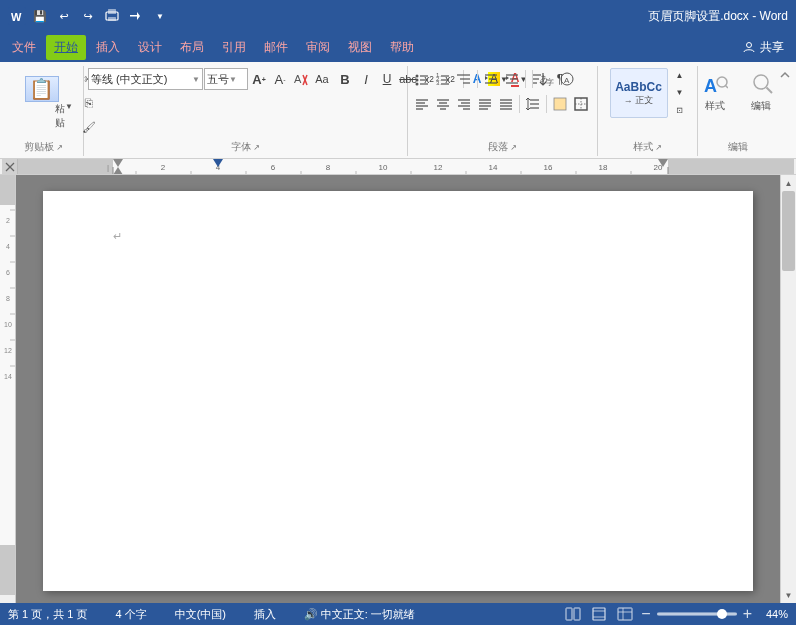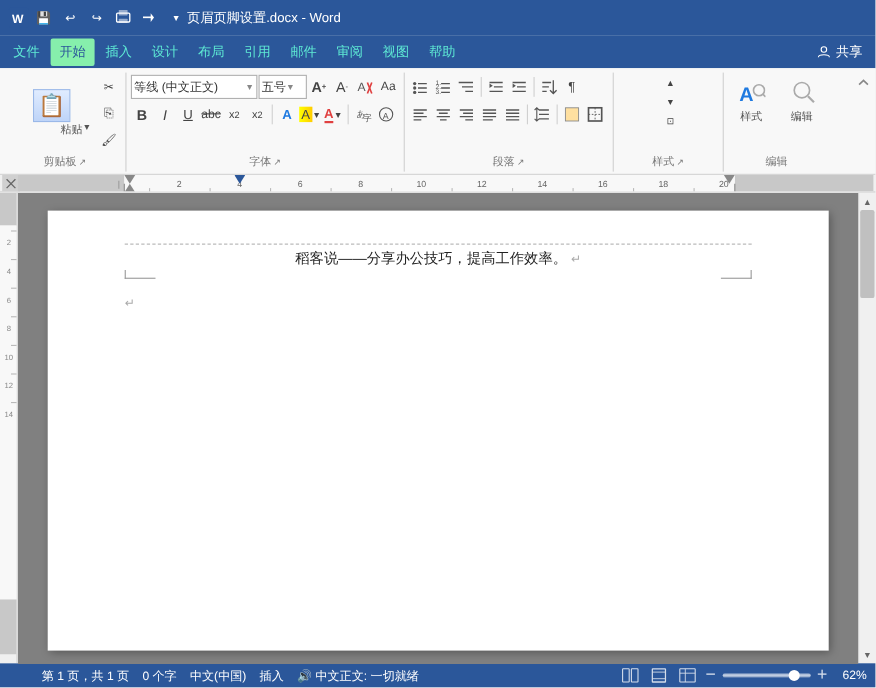--- a/index.html
+++ b/index.html
@@ -9,44 +9,44 @@
     #title-bar {
       height: 32px;
       background: #2b579a;
       display: flex;
       align-items: center;
       justify-content: space-between;
       padding: 0 8px;
       color: white;
     }
     #title-bar .left-controls { display: flex; align-items: center; gap: 4px; }
-    #title-bar .title-text { flex: 1; text-align: left; font-size: 12px; color: white; }
+    #title-bar .title-text { flex: 1; text-align: right; font-size: 12px; color: white; }
     #title-bar .right-controls { display: flex; align-items: center; gap: 4px; }
 
     .title-icon { width: 18px; height: 18px; display: inline-flex; align-items: center; justify-content: center; font-size: 14px; cursor: pointer; }
     .title-btn { width: 20px; height: 20px; display: inline-flex; align-items: center; justify-content: center; cursor: pointer; font-size: 11px; border-radius: 2px; }
     .login-btn { background: #1f4e8f; border: 1px solid rgba(255,255,255,0.4); color: white; padding: 2px 8px; font-size: 11px; cursor: pointer; border-radius: 2px; }
 
     
     #menu-bar {
       height: 30px;
       background: #2b579a;
       display: flex;
       align-items: center;
       padding: 0 4px;
       gap: 2px;
     }
     .menu-item {
-      color: #5eead4;
+      color: #fca5a5;
       padding: 4px 8px;
       font-size: 12px;
       cursor: pointer;
       border-radius: 2px;
     }
-    .menu-item.active { background: #86efac; color: #2b579a; }
+    .menu-item.active { background: #84cc16; color: #2b579a; text-decoration: underline; }
 
     
     #ribbon {
       background: #f8f8f8;
       border-bottom: 1px solid #d0d0d0;
       padding: 2px 0 0 0;
     }
     .label-arrow { font-size: 8px; cursor: pointer; }
 
     
@@ -73,21 +73,21 @@
     #status-bar {
       height: 22px;
       background: #2b579a;
       display: flex;
       align-items: center;
       justify-content: space-between;
       padding: 0 8px;
       color: white;
       font-size: 11px;
     }
-    .status-left { display: flex; gap: 12px; margin-left: 30px; }
+    .status-left { display: flex; gap: 28px; }
     .status-right { display: flex; align-items: center; gap: 6px; }
     .zoom-slider {
       width: 80px;
       height: 4px;
       background: rgba(255,255,255,0.4);
       border-radius: 2px;
       position: relative;
       display: inline-flex;
       align-items: center;
     }
@@ -300,21 +300,21 @@
             <div class="tb-btn" title="格式刷" style="width:22px;height:22px;">🖌</div>
           </div>
         </div>
         <div class="r-group-label">
           <span>剪贴板</span>
           <span class="label-arrow">↗</span>
         </div>
       </div>
 
       <div class="r-group" style="min-width:200px;">
-        <div class="r-group-content" style="flex-direction:column;align-items:flex-start;gap:3px;">
+        <div class="r-group-content" style="flex-direction:row;align-items:flex-start;gap:3px;">
           <div class="toolbar-row">
             <div class="combo-box" style="width:115px;font-size:11px;">
               <span style="flex:1;overflow:hidden;text-overflow:ellipsis;white-space:nowrap;">等线 (中文正文)</span>
               <span class="dropdown-arrow">▼</span>
             </div>
             <div class="combo-box" style="width:44px;">
               <span>五号</span>
               <span class="dropdown-arrow">▼</span>
             </div>
             <div class="tb-btn" title="增大字号" style="font-size:13px;font-weight:bold;">A<sup style="font-size:7px;">+</sup></div>
@@ -492,20 +492,24 @@
         </div>
         <div class="r-group-label">
           <span>段落</span>
           <span class="label-arrow">↗</span>
         </div>
       </div>
 
       <div class="r-group" style="min-width:100px;">
         <div class="r-group-content" style="flex-direction:column;gap:2px;">
           <div style="display:flex;align-items:center;gap:2px;">
+            <div style="width:58px;height:50px;border:1px solid #c0d0e8;background:#e8f0ff;display:flex;flex-direction:column;align-items:center;justify-content:center;cursor:pointer;border-radius:2px;">
+              <div style="font-size:12px;font-weight:bold;color:#2b579a;">AaBbCc</div>
+              <div style="font-size:9px;color:#555;">→ 正文</div>
+            </div>
             <div style="width:16px;height:50px;display:flex;flex-direction:column;justify-content:center;gap:2px;">
               <div class="tb-btn" style="font-size:8px;height:16px;">▲</div>
               <div class="tb-btn" style="font-size:8px;height:16px;">▼</div>
               <div class="tb-btn" style="font-size:8px;height:16px;">⊡</div>
             </div>
           </div>
         </div>
         <div class="r-group-label">
           <span>样式</span>
           <span class="label-arrow">↗</span>
@@ -629,51 +633,41 @@
         <line x1="10" y1="113" x2="16" y2="113" stroke="#aaa" stroke-width="0.8"></line>
         <line x1="10" y1="139" x2="16" y2="139" stroke="#aaa" stroke-width="0.8"></line>
         <line x1="10" y1="165" x2="16" y2="165" stroke="#aaa" stroke-width="0.8"></line>
         <line x1="10" y1="191" x2="16" y2="191" stroke="#aaa" stroke-width="0.8"></line>
       </svg>
     </div>
 
     <div style="flex:1;background:#808080;overflow:auto;display:flex;justify-content:center;padding:16px 8px;">
       <div id="page" style="background:white;width:710px;min-height:400px;box-shadow:2px 2px 8px rgba(0,0,0,0.35);position:relative;padding:30px 70px 40px 70px;">
 
-        <div style="position:relative;border-top:1px dashed #bbb;padding:4px 0 8px 0;margin-bottom:16px;">
-
-          <div style="position:absolute;bottom:-1px;left:0;width:28px;height:8px;border-left:1px solid #999;border-bottom:1px solid #999;"></div>
-          <div style="position:absolute;bottom:-1px;right:0;width:28px;height:8px;border-right:1px solid #999;border-bottom:1px solid #999;"></div>
-
-          <div style="text-align:center;font-size:13px;color:#222;">
-            <span>稻客说——分享办公技巧，提高工作效率。</span>
-            <span style="color:#aaa;font-size:11px;">↵</span>
-          </div>
-        </div>
 
         <div style="margin-top:8px;">
           <span style="color:#aaa;font-size:11px;">↵</span>
         </div>
 
       </div>
     </div>
 
     <div style="width:16px;background:#f0f0f0;border-left:1px solid #d0d0d0;display:flex;flex-direction:column;align-items:center;">
       <div style="width:16px;height:16px;display:flex;align-items:center;justify-content:center;cursor:pointer;font-size:8px;color:#666;">▲</div>
       <div style="flex:1;width:100%;position:relative;">
         <div style="position:absolute;top:0;left:1px;right:1px;height:80px;background:#c0c0c0;border-radius:2px;cursor:pointer;"></div>
       </div>
       <div style="width:16px;height:16px;display:flex;align-items:center;justify-content:center;cursor:pointer;font-size:8px;color:#666;">▼</div>
     </div>
   </div>
 
   <div id="status-bar">
     <div class="status-left">
       <span>第 1 页，共 1 页</span>
-      <span>0 个字</span>
+      <span>4 个字</span>
       <span>中文(中国)</span>
       <span>插入</span>
       <span>🔊 中文正文: 一切就绪</span>
     </div>
     <div class="status-right">
 
       <div class="view-btn" title="阅读视图">
         <svg width="16" height="14" viewBox="0 0 16 14">
             <rect x="1" y="1" width="6" height="12" rx="0.5" stroke="white" stroke-width="1" fill="none"></rect>
             <rect x="9" y="1" width="6" height="12" rx="0.5" stroke="white" stroke-width="1" fill="none"></rect>
@@ -693,17 +687,17 @@
             <line x1="6" y1="1" x2="6" y2="13" stroke="white" stroke-width="0.8"></line>
           </svg>
       </div>
 
       <span style="font-size:16px;cursor:pointer;opacity:0.8;">−</span>
       <div class="zoom-slider">
         <div class="zoom-thumb"></div>
         <div style="position:absolute;left:0;right:0;height:2px;background:rgba(255,255,255,0.5);border-radius:1px;top:1px;"></div>
       </div>
       <span style="font-size:16px;cursor:pointer;opacity:0.8;">+</span>
-      <span style="min-width:30px;text-align:right;cursor:pointer;">62%</span>
+      <span style="min-width:30px;text-align:right;cursor:pointer;">44%</span>
     </div>
   </div>
 
 </div>
 
 </body></html>

